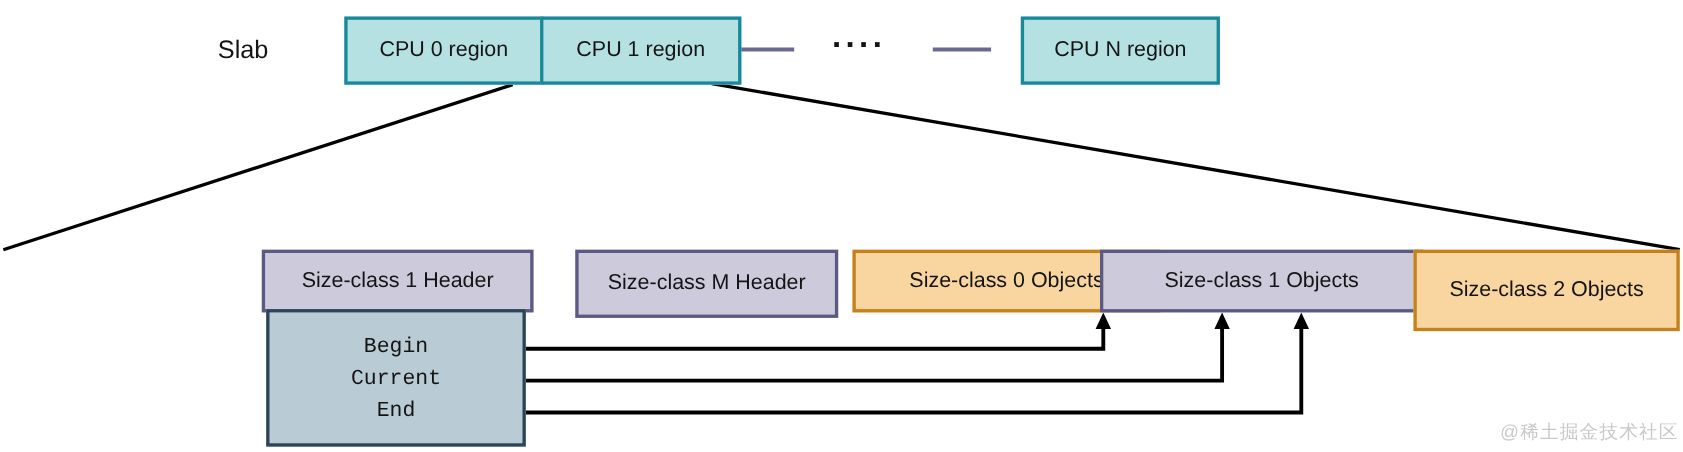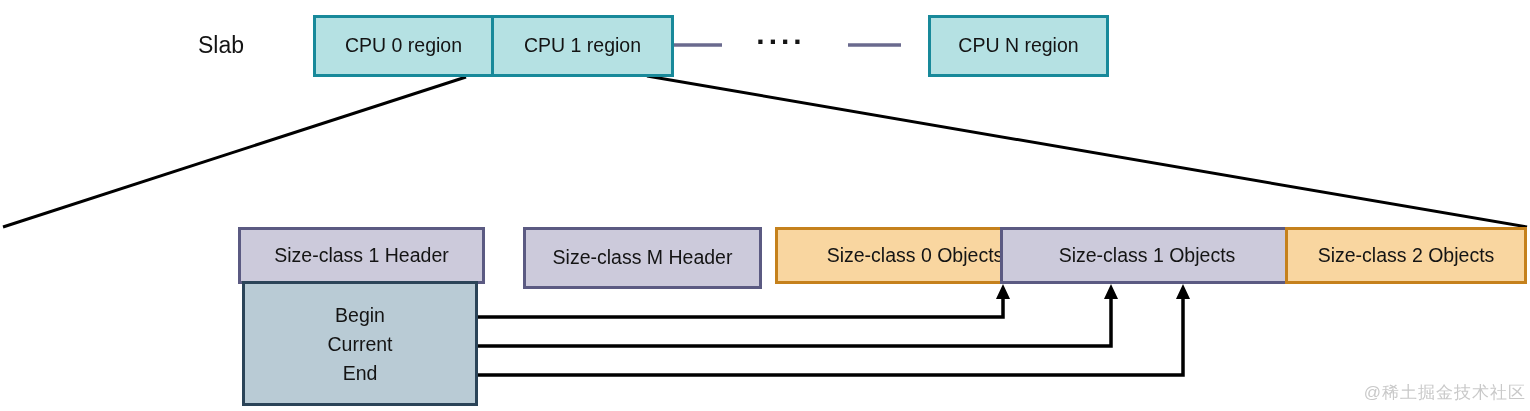--- a/index.html
+++ b/index.html
@@ -52,20 +52,21 @@
     position: absolute;
     box-sizing: border-box;
     background: var(--pointer-fill);
     border: 3px solid var(--pointer-border);
     display: flex;
     flex-direction: column;
     align-items: center;
     justify-content: flex-start;
     padding-top: 17px;
     font-size: 19.5px;
+    font-family: Liberation Mono, monospace;
   }
   .pointerbox .field {
     line-height: 29px;
   }
   .slab-label {
     position: absolute;
     left: 198px;
     top: 32px;
     width: 82px;
     text-align: left;
@@ -148,21 +149,21 @@
   </div>
   <div class="box lavender" style="left:523px; top:227px; width:239px; height:62px;">
     <span>Size-class M Header</span>
   </div>
   <div class="box orange" style="left:759px; top:227px; width:280px; height:57px;margin-left:16px;">
     <span>Size-class 0 Objects</span>
   </div>
   <div class="box lavender" style="left:1000px; top:227px; width:294px; height:57px;">
     <span>Size-class 1 Objects</span>
   </div>
-  <div class="box orange" style="left:1285px; top:227px; width:242px; height:57px;">
+  <div class="box orange" style="left:1285px; top:227px; width:242px; height:74px;">
     <span>Size-class 2 Objects</span>
   </div>
 
   <div class="pointerbox" style="left:242px; top:281px; width:236px; height:125px;">
     <div class="field">Begin</div>
     <div class="field">Current</div>
     <div class="field">End</div>
   </div>
 
   <div class="watermark">@稀土掘金技术社区</div>

